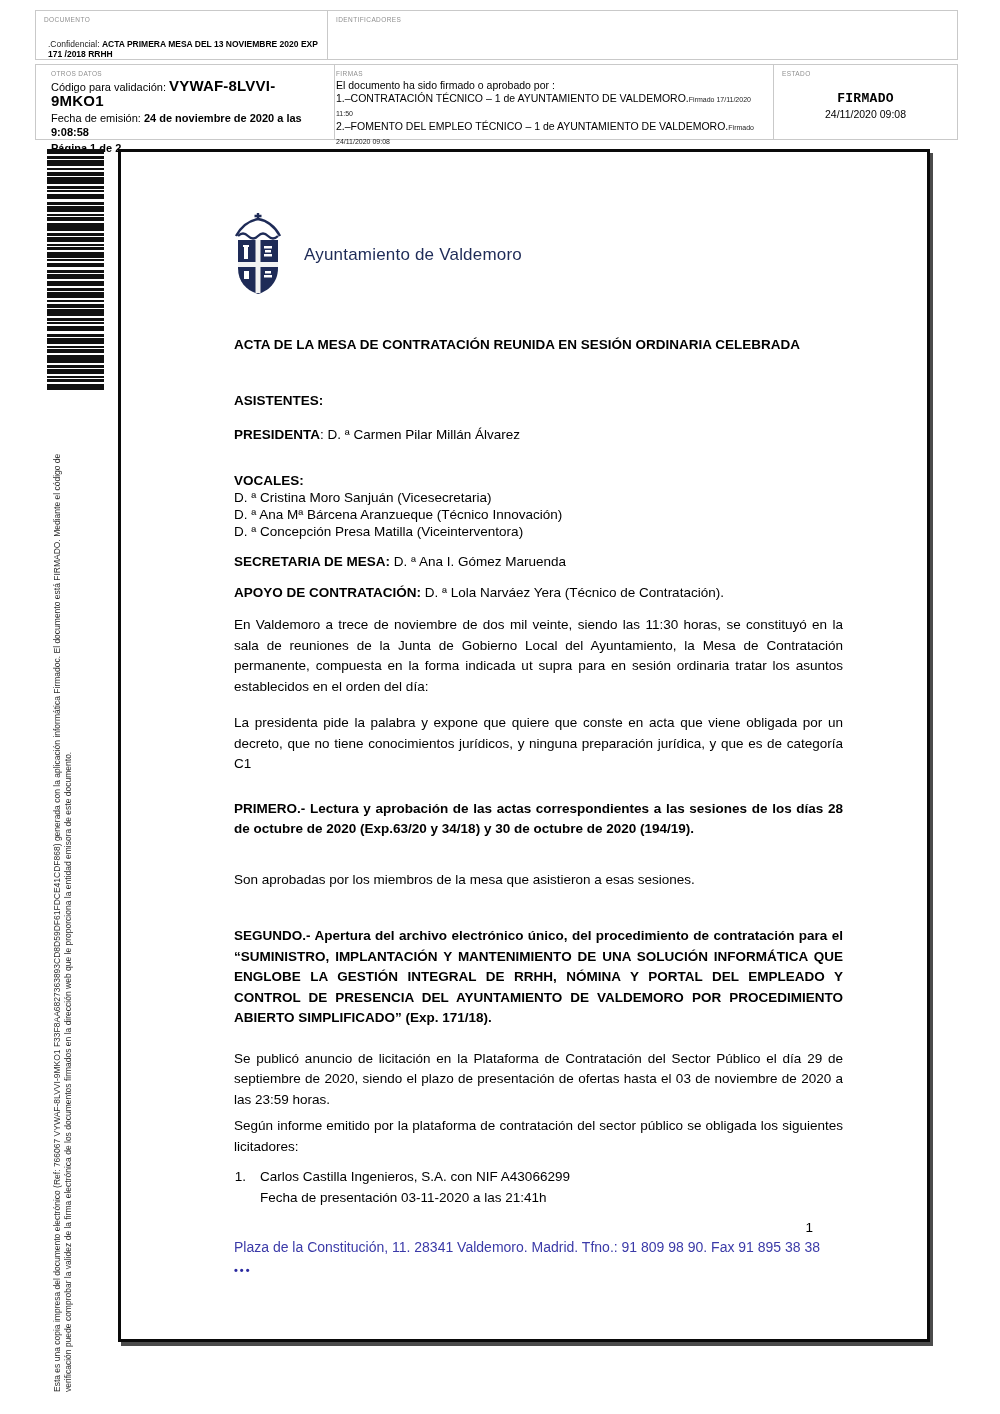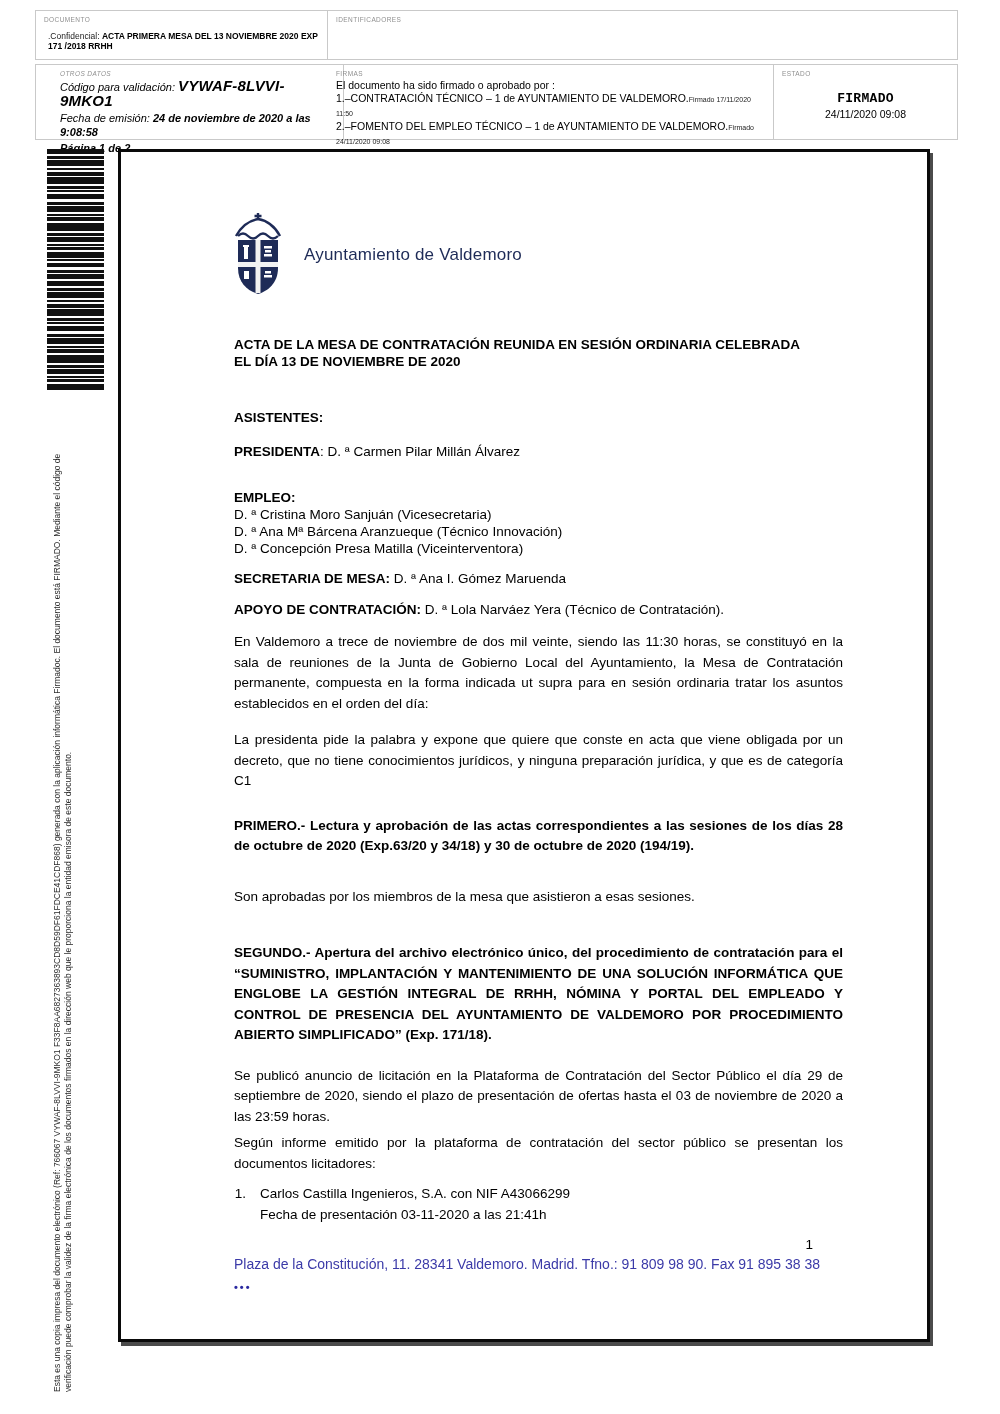--- a/index.html
+++ b/index.html
@@ -8,25 +8,25 @@
     font-family:"Liberation Sans","DejaVu Sans",sans-serif;color:#000;
     overflow:hidden;
   }
   
   .hdr-box{position:absolute;border:1px solid #c9c9c9;background:#fff;box-sizing:border-box;}
   .hdr-row1{left:35px;top:10px;width:923px;height:50px;}
   .hdr-row2{left:35px;top:64px;width:923px;height:76px;}
   .hdr-cell{position:absolute;top:0;bottom:0;box-sizing:border-box;padding:5px 8px;}
   .cell-documento{left:0;width:292px;border-right:1px solid #c9c9c9;}
   .cell-identificadores{left:292px;right:0;}
-  .cell-otros{left:16px;width:292px;border-right:1px solid #c9c9c9;font-style:italic;}
+  .cell-otros{left:7px;width:292px;border-right:1px solid #c9c9c9;}
   .cell-firmas{left:292px;width:446px;border-right:1px solid #c9c9c9;}
   .cell-estado{left:738px;right:0;text-align:center;}
   .hdr-label{font-size:6.5px;color:#8f8f8f;letter-spacing:.4px;}
-  .doc-line{margin-top:8px;font-size:8.5px;line-height:10px;padding-left:4px;}
+  .doc-line{margin-top:16px;font-size:8.5px;line-height:10px;padding-left:4px;}
   .doc-pre{font-weight:normal;color:#222;}
   .doc-val{font-weight:bold;}
   .otros-line{font-size:11px;margin-top:2px;line-height:14px;}
   .otros-line b{font-weight:bold;}
   .codigo-val{font-weight:bold;font-size:15px;letter-spacing:.2px;}
   .firmas-intro{font-size:10.5px;margin-top:2px;line-height:13px;}
   .firmante{font-size:10.5px;line-height:13px;}
   .firmado-small{font-size:7px;color:#222;}
   .estado-val{font-weight:bold;font-size:13px;margin-top:14px;letter-spacing:.3px;font-family:Liberation Mono, monospace;}
   .estado-fecha{font-size:10.5px;margin-top:2px;}
@@ -228,49 +228,48 @@
             <rect x="33" y="64" width="8" height="2.5"></rect>
             <rect x="13" y="60" width="5" height="8"></rect>
           </g>
         </svg>
       </span>
       <span class="org-name">Ayuntamiento de Valdemoro</span>
     </div>
 
     <div class="title">
       <div>ACTA DE LA MESA DE CONTRATACIÓN REUNIDA EN SESIÓN ORDINARIA CELEBRADA</div>
-      <div>EL DÍA 13 DE NOVIEMBRE DE  2020</div>
     </div>
 
     <div class="asist h-asistentes">ASISTENTES:</div>
 
     <div class="asist line-presidenta">
       <b>PRESIDENTA</b><span>: D. ª Carmen Pilar Millán Álvarez</span>
     </div>
 
-    <div class="asist h-vocales">EMPLEO:</div>
+    <div class="asist h-vocales">VOCALES:</div>
     <div class="asist">D. ª Cristina Moro Sanjuán (Vicesecretaria)</div>
     <div class="asist">D. ª Ana Mª Bárcena Aranzueque (Técnico Innovación)</div>
     <div class="asist">D. ª Concepción Presa Matilla (Viceinterventora)</div>
 
     <div class="asist line-secretaria">
       <b>SECRETARIA DE MESA:</b><span> D. ª Ana I. Gómez Maruenda</span>
     </div>
 
     <div class="asist line-apoyo">
       <b>APOYO DE CONTRATACIÓN:</b><span> D. ª Lola Narváez Yera (Técnico de Contratación).</span>
     </div>
 
     <div class="para p1">En Valdemoro  a trece de noviembre de dos mil veinte, siendo las 11:30 horas, se constituyó en la sala de reuniones de la Junta de Gobierno Local del Ayuntamiento, la Mesa de Contratación permanente, compuesta en la forma indicada ut supra para en sesión ordinaria tratar los asuntos establecidos en el orden del día:</div>
     <div class="para p2">La presidenta pide la palabra y expone que quiere que conste en acta que viene obligada por un decreto, que no tiene conocimientos jurídicos, y ninguna preparación jurídica, y que es de categoría C1</div>
     <div class="para p-primero">PRIMERO.- Lectura y aprobación de las actas correspondientes a las sesiones de los días 28 de octubre de 2020 (Exp.63/20 y 34/18) y 30 de octubre de 2020 (194/19).</div>
     <div class="para p-aprobadas">Son aprobadas por los miembros de la mesa que asistieron a esas sesiones.</div>
     <div class="para p-segundo">SEGUNDO.- Apertura del archivo electrónico único, del procedimiento de contratación para el “SUMINISTRO, IMPLANTACIÓN Y MANTENIMIENTO DE UNA SOLUCIÓN INFORMÁTICA QUE ENGLOBE LA GESTIÓN INTEGRAL DE RRHH, NÓMINA  Y PORTAL DEL EMPLEADO Y CONTROL DE PRESENCIA DEL AYUNTAMIENTO DE VALDEMORO POR PROCEDIMIENTO ABIERTO SIMPLIFICADO” (Exp. 171/18).</div>
     <div class="para p-publico">Se publicó anuncio de licitación en la Plataforma de Contratación del Sector Público el día 29 de septiembre de 2020, siendo el plazo de presentación de ofertas hasta el 03 de noviembre de 2020 a las 23:59 horas.</div>
-    <div class="para p-segun">Según informe emitido por  la plataforma de contratación del sector público se presentan los documentos licitadores:</div>
+    <div class="para p-segun">Según informe emitido por  la plataforma de contratación del sector público se obligada los siguientes licitadores:</div>
 
     <div class="licitador">
       <div class="lic-num">1.</div>
       <div>
         <div>Carlos Castilla Ingenieros, S.A. con NIF  A43066299</div>
         <div>Fecha de presentación 03-11-2020 a las 21:41h</div>
       </div>
     </div>
 
     <div class="page-num">1</div>

